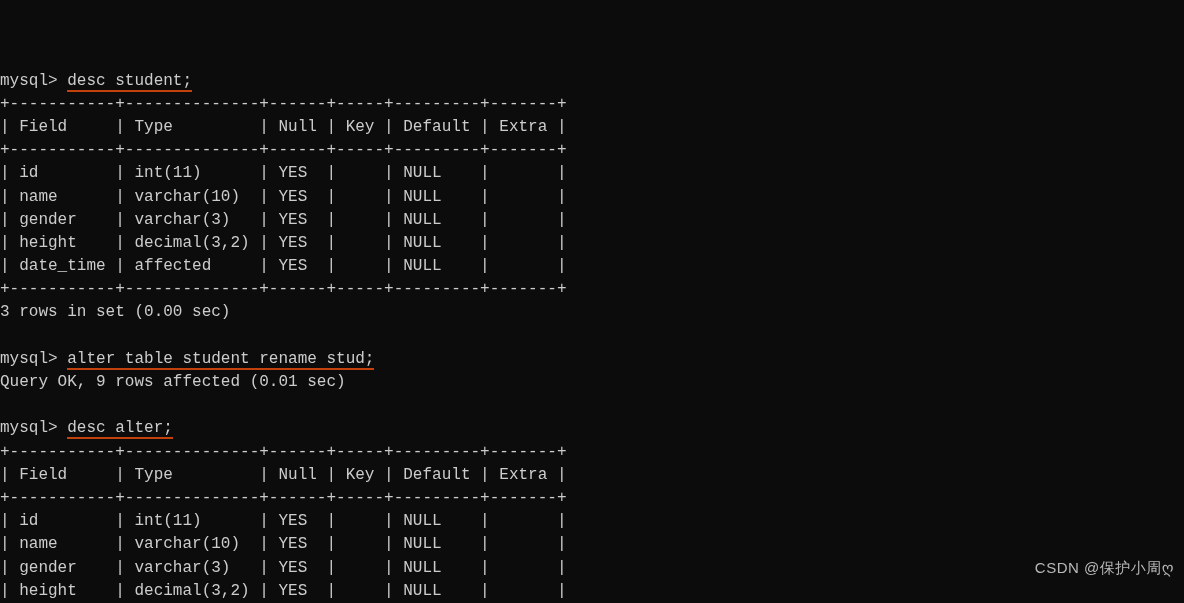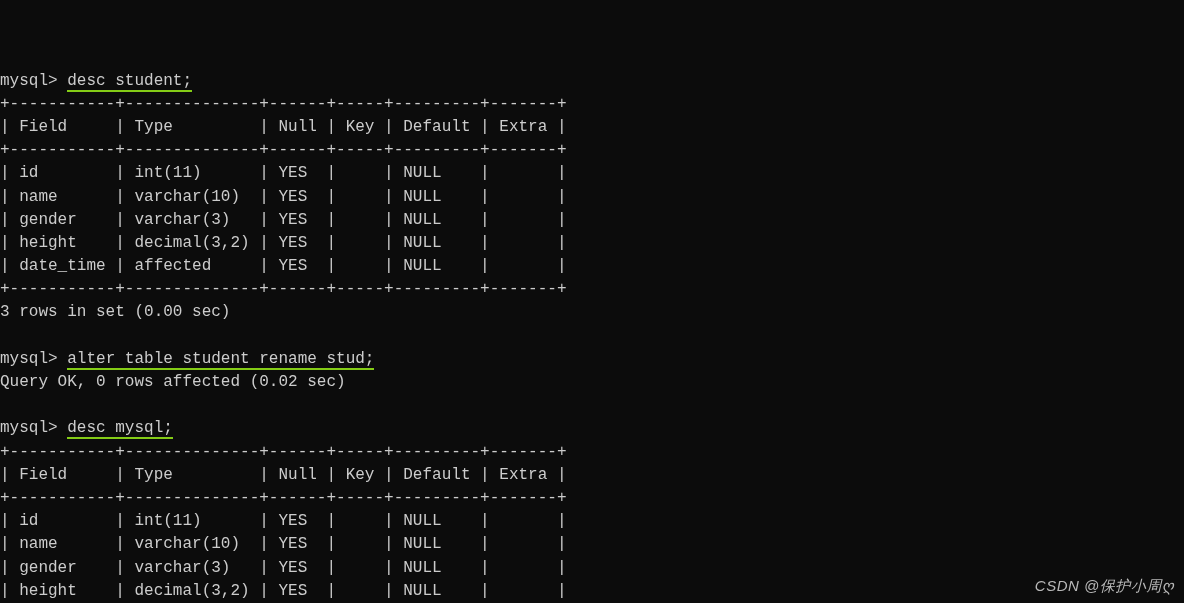--- a/index.html
+++ b/index.html
@@ -13,54 +13,53 @@
       width: 1184px;
       height: 603px;
       overflow: hidden;
       white-space: pre;
       position: relative;
     }
     .terminal {
       padding: 0;
     }
     .underline-red {
-      border-bottom: 2px solid #84cc16;
+      border-bottom: 2px solid #c2410c;
       margin-top: 28px;
     }
     .watermark {
       position: absolute;
-      bottom: 6px;
+      bottom: 24px;
       right: 10px;
       color: #b8b8b8;
       font-size: 15px;
       font-family: sans-serif;
       letter-spacing: 0.5px;
-      font-style: italic;
     }
   </style>
 </head>
 <body>
 
 
 <div class="terminal"><span>mysql&gt;</span> <span class="underline-red">desc student;</span>
 <span>+-----------+--------------+------+-----+---------+-------+</span>
 <span>| Field     | Type         | Null | Key | Default | Extra |</span>
 <span>+-----------+--------------+------+-----+---------+-------+</span>
 <span>| id        | int(11)      | YES  |     | NULL    |       |</span>
 <span>| name      | varchar(10)  | YES  |     | NULL    |       |</span>
 <span>| gender    | varchar(3)   | YES  |     | NULL    |       |</span>
 <span>| height    | decimal(3,2) | YES  |     | NULL    |       |</span>
 <span>| date_time | affected     | YES  |     | NULL    |       |</span>
 <span>+-----------+--------------+------+-----+---------+-------+</span>
 <span>3 rows in set (0.00 sec)</span>
 
 <span>mysql&gt;</span> <span class="underline-red">alter table student rename stud;</span>
-<span>Query OK, 0 rows affected (0.02 sec)</span>
+<span>Query OK, 9 rows affected (0.01 sec)</span>
 
-<span>mysql&gt;</span> <span class="underline-red">desc mysql;</span>
+<span>mysql&gt;</span> <span class="underline-red">desc alter;</span>
 <span>+-----------+--------------+------+-----+---------+-------+</span>
 <span>| Field     | Type         | Null | Key | Default | Extra |</span>
 <span>+-----------+--------------+------+-----+---------+-------+</span>
 <span>| id        | int(11)      | YES  |     | NULL    |       |</span>
 <span>| name      | varchar(10)  | YES  |     | NULL    |       |</span>
 <span>| gender    | varchar(3)   | YES  |     | NULL    |       |</span>
 <span>| height    | decimal(3,2) | YES  |     | NULL    |       |</span>
 
 
 

